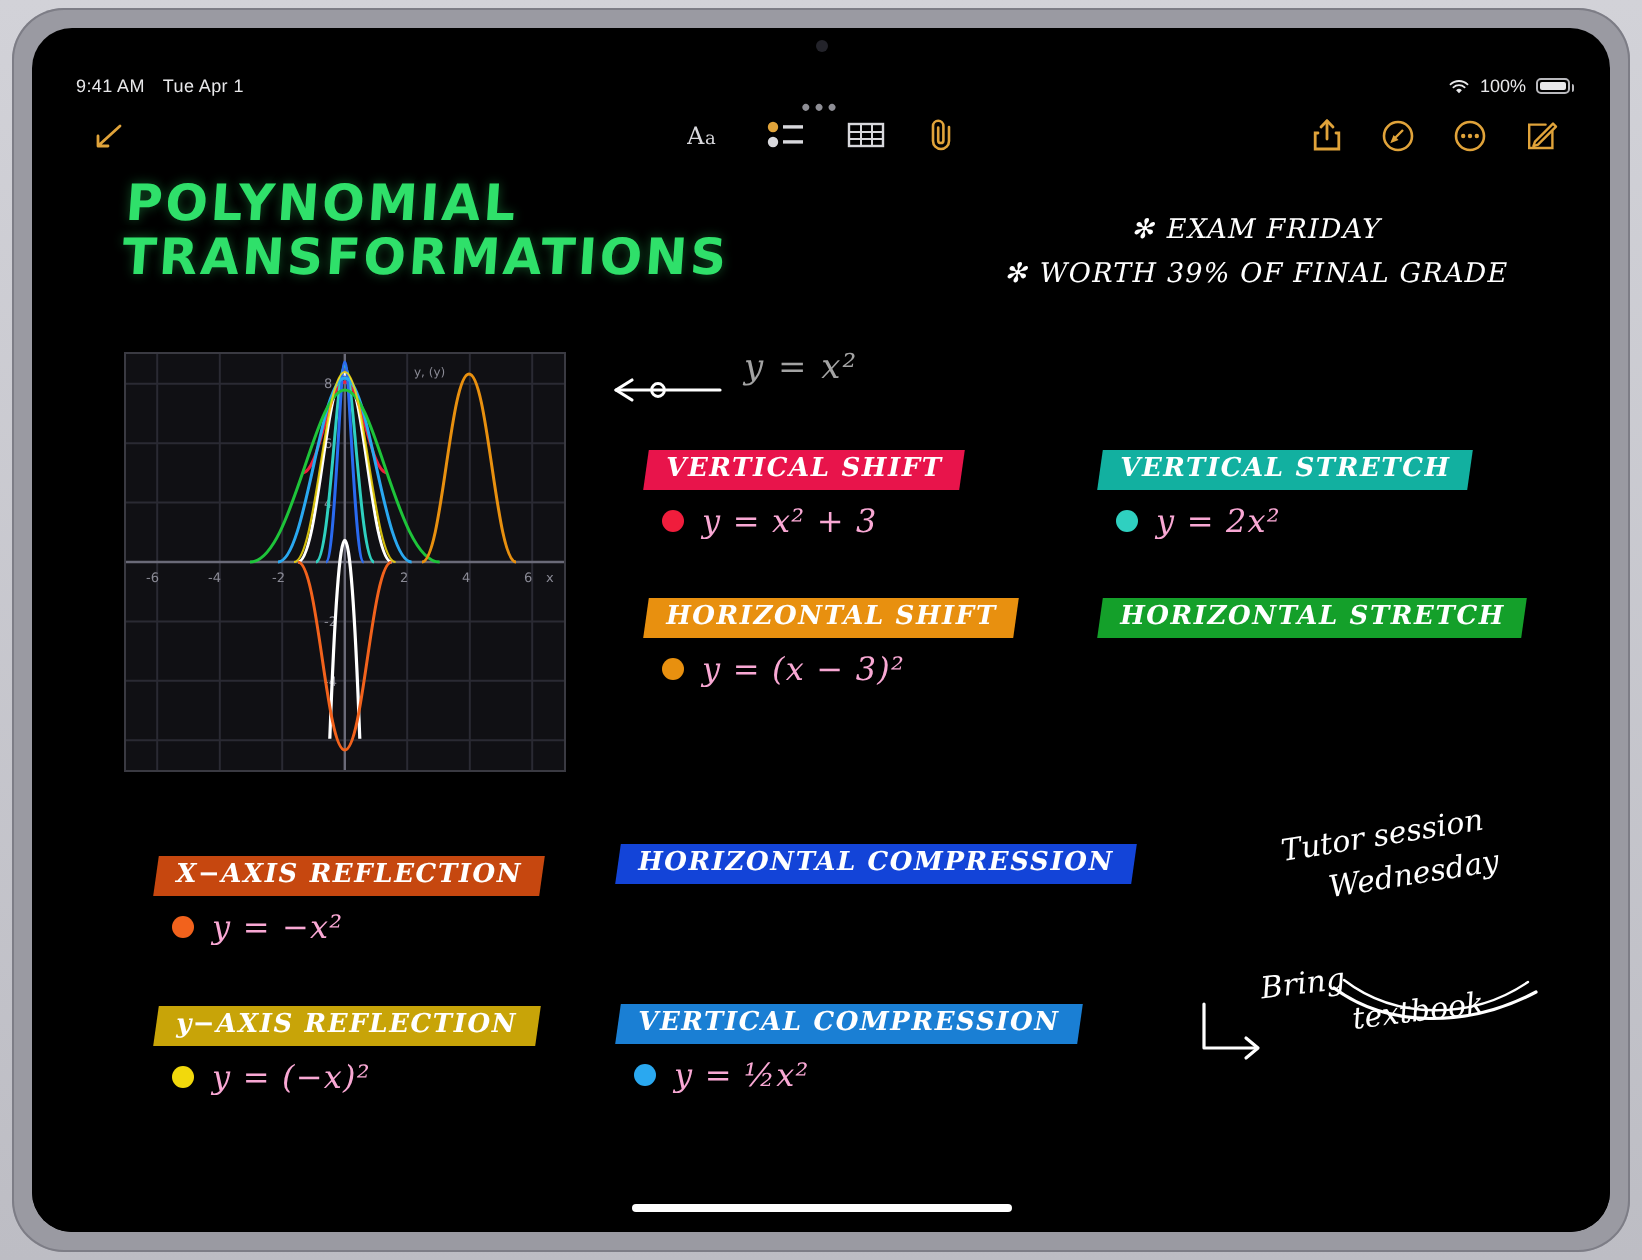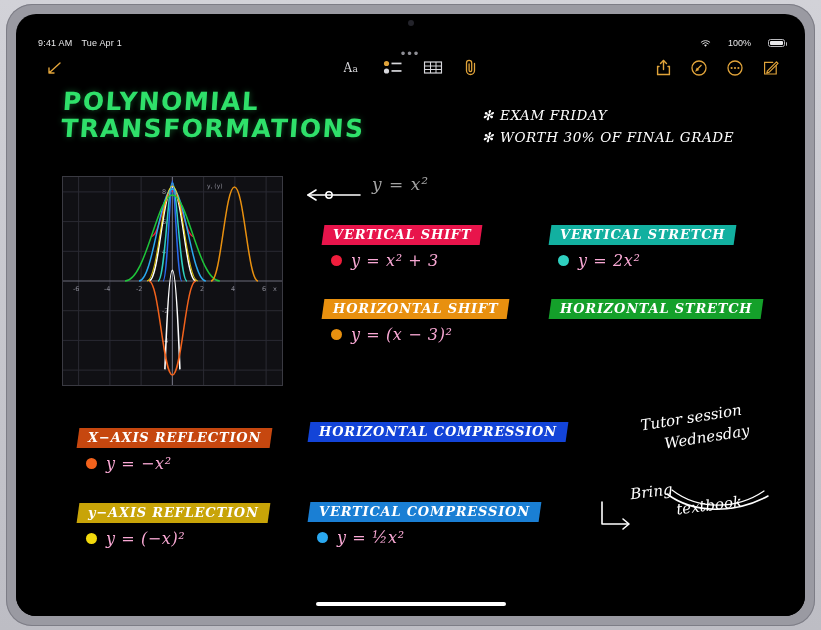--- a/index.html
+++ b/index.html
@@ -50,21 +50,21 @@
     display: flex;
     align-items: center;
   }
   .status-left {
     position: absolute; left: 22px;
     display: flex; gap: 9px; align-items: center;
     letter-spacing: .2px;
   }
   .status-right {
     position: absolute; right: 20px;
-    display: flex; gap: 17px; align-items: center;
+    display: flex; gap: 5px; align-items: center;
   }
   .wifi-ico { width: 11px; height: 9px; display: block; }
   .batt {
     position: relative;
     width: 17px; height: 8px;
     border: 1px solid #b9b9bd;
     border-radius: 2.5px;
     box-sizing: border-box;
   }
   .batt::after {
@@ -135,27 +135,28 @@
     font-family: "DejaVu Sans", sans-serif;
     font-weight: bold;
     font-size: 25px;
     line-height: 27px;
     letter-spacing: 1.5px;
     transform: skewX(-4deg);
     text-shadow: 0 0 6px rgba(47,224,106,.35);
   }
   .exam-note {
     position: absolute;
-    left: 466px; top: 16px;
+    left: 486px; top: 16px;
     color: #ffffff;
     font-family: "DejaVu Serif", serif;
     font-style: italic;
     font-size: 13.5px;
     line-height: 22px;
     letter-spacing: .6px;
+    text-align: center;
   }
   .exam-note .st { color: #fff; margin-right: 6px; }
   
   .graph {
     position: absolute;
     left: 46px; top: 88px;
     width: 221px; height: 210px;
     background: #101014;
     border: 1px solid #3a3a42;
     box-sizing: border-box;
@@ -331,21 +332,21 @@
 
       <div class="canvas">
 
         <div class="title-block">
           <div>POLYNOMIAL</div>
           <div>TRANSFORMATIONS</div>
         </div>
 
         <div class="exam-note">
           <div><span class="st">✻</span><span>EXAM FRIDAY</span></div>
-          <div><span class="st">✻</span><span>WORTH 30% OF FINAL GRADE</span></div>
+          <div><span class="st">✻</span><span>WORTH 39% OF FINAL GRADE</span></div>
         </div>
 
         <div class="graph">
           <svg width="219" height="208" viewBox="0 0 219 208">
             <defs>
               <clipPath id="gc">
                   <rect x="0" y="0" width="219" height="208"></rect>
                 </clipPath>
             </defs>
             <g clip-path="url(#gc)" fill="none">

